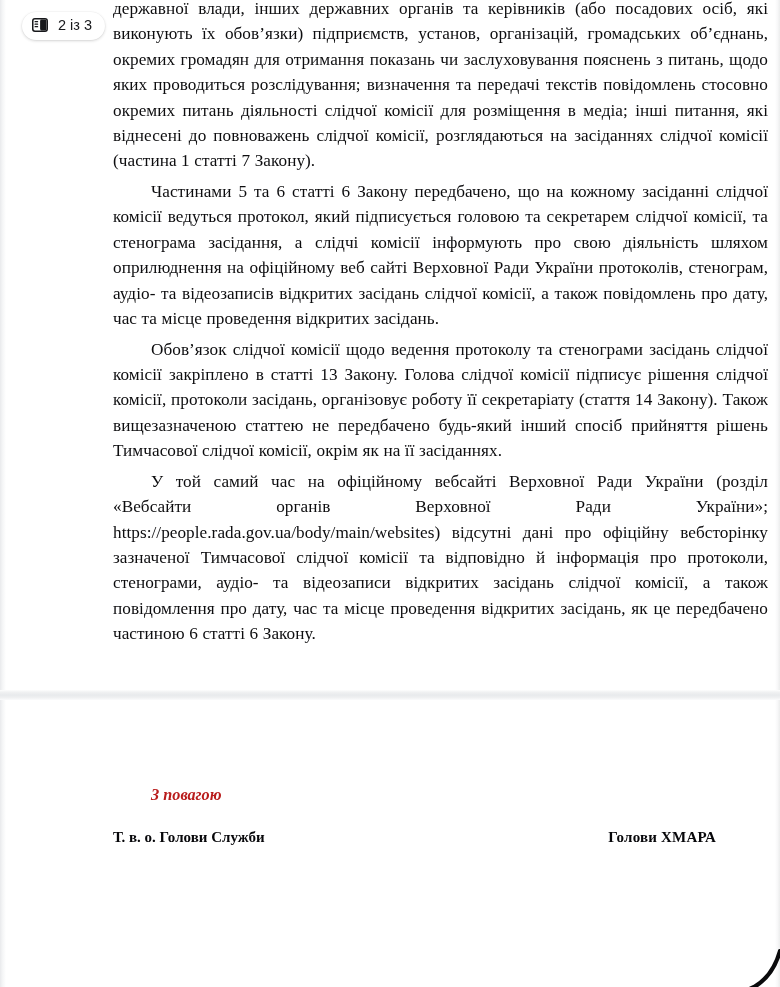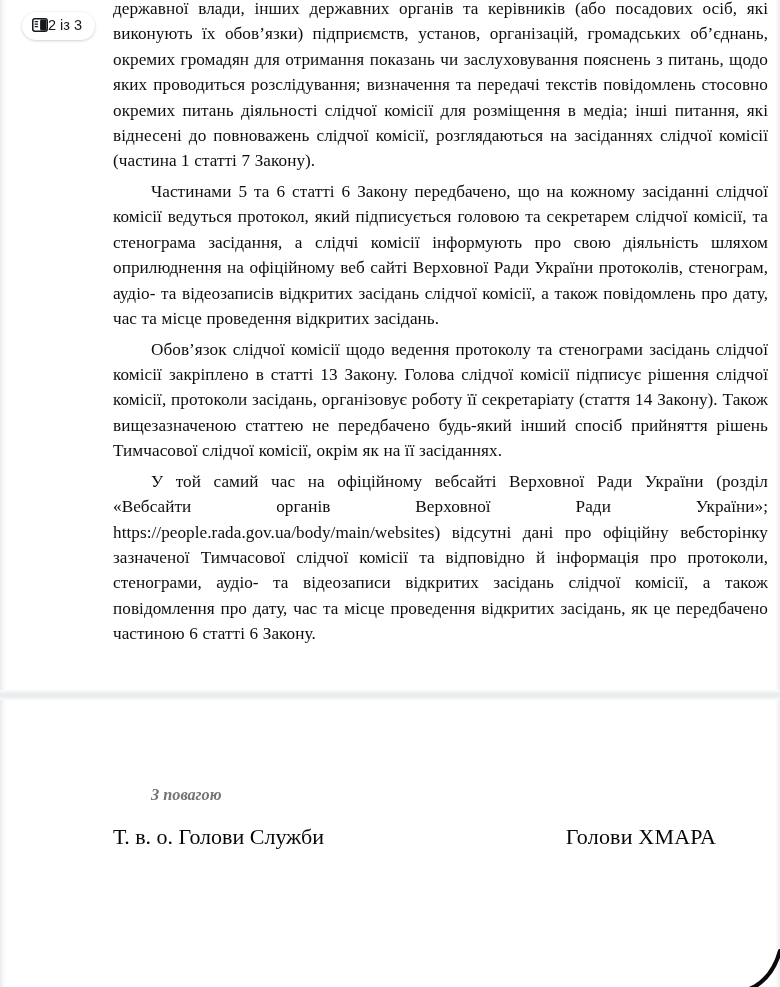--- a/index.html
+++ b/index.html
@@ -108,30 +108,30 @@
 
   
   .regards {
     margin: 0;
     padding-top: 22px;
     text-indent: 38px;
     font-style: italic;
     font-weight: bold;
     font-size: 16.2px;
     line-height: 22px;
-    color: #737373;
+    color: #b91c1c;
   }
   .sign-row {
     display: flex;
     justify-content: space-between;
     align-items: baseline;
     padding-top: 20px;
     padding-right: 52px;
-    font-weight: normal;
-    font-size: 22px;
+    font-weight: bold;
+    font-size: 15px;
     line-height: 22px;
     color: #07070a;
   }
   .sign-title { white-space: nowrap; }
   .sign-name  { white-space: nowrap; letter-spacing: 0.2px; }
 
   
   #ink-stroke {
     position: absolute;
     right: -4px;
@@ -142,21 +142,21 @@
   }
 
   
   #page-badge {
     position: absolute;
     left: 22px;
     top: 12px;
     height: 28px;
     display: flex;
     align-items: center;
-    gap: 0;
+    gap: 10px;
     padding: 0 13px 0 10px;
     background: #ffffff;
     border-radius: 14px;
     box-shadow: 0 1px 3px rgba(0,0,0,0.16), 0 0 0 0.5px rgba(0,0,0,0.04);
     font-family: "Liberation Sans", "DejaVu Sans", sans-serif;
     font-size: 14.5px;
     font-weight: 500;
     color: #17181b;
     white-space: nowrap;
     user-select: none;

